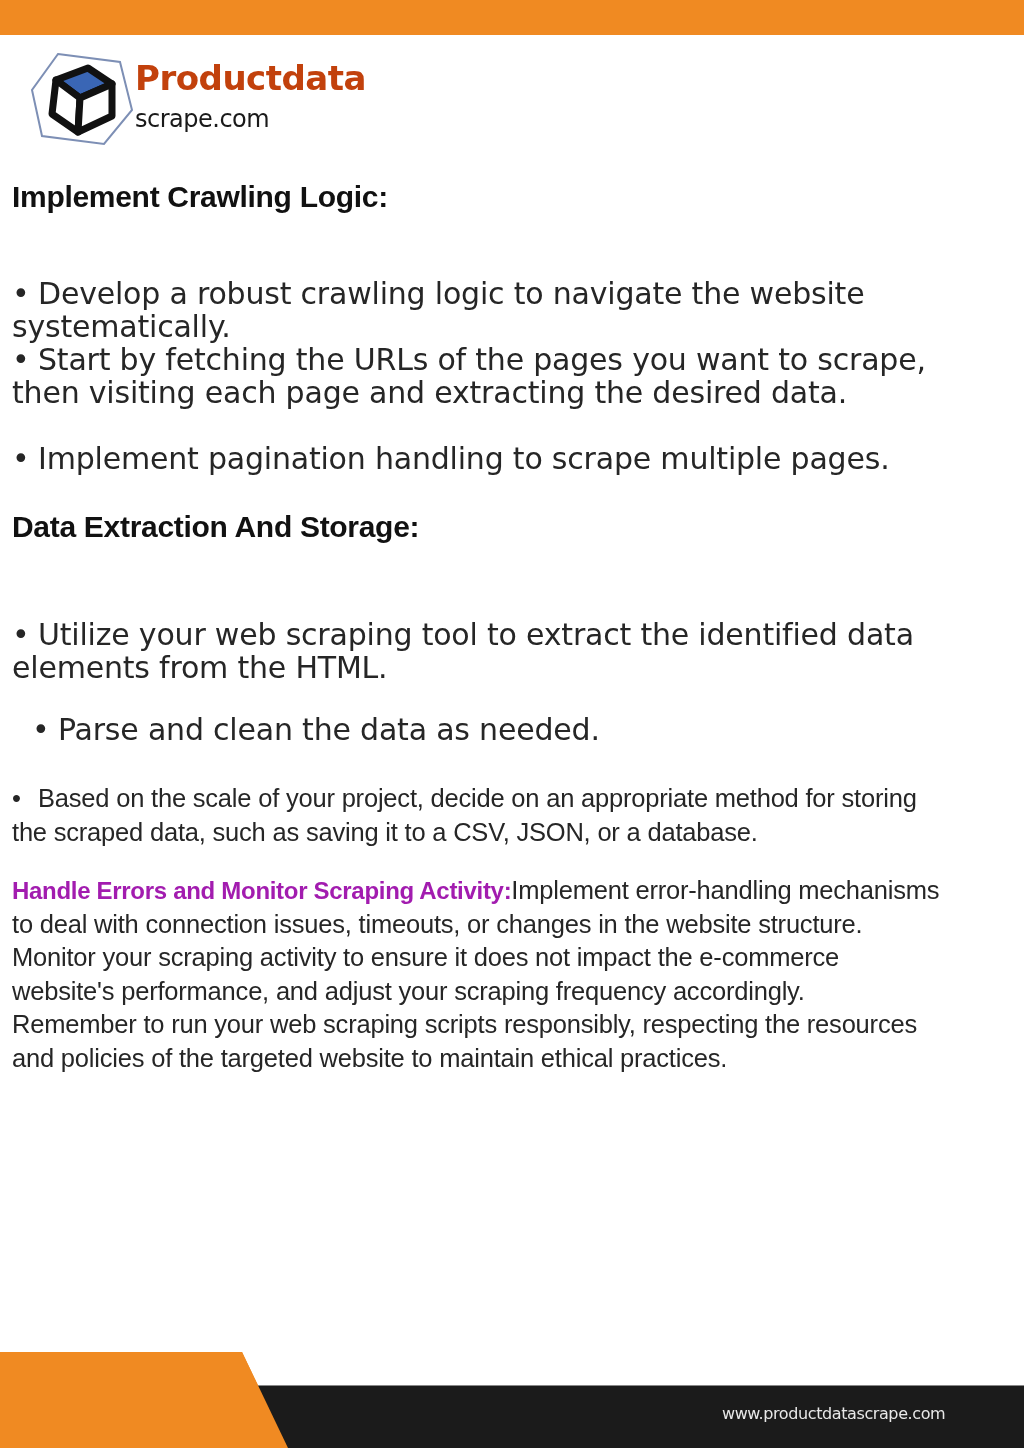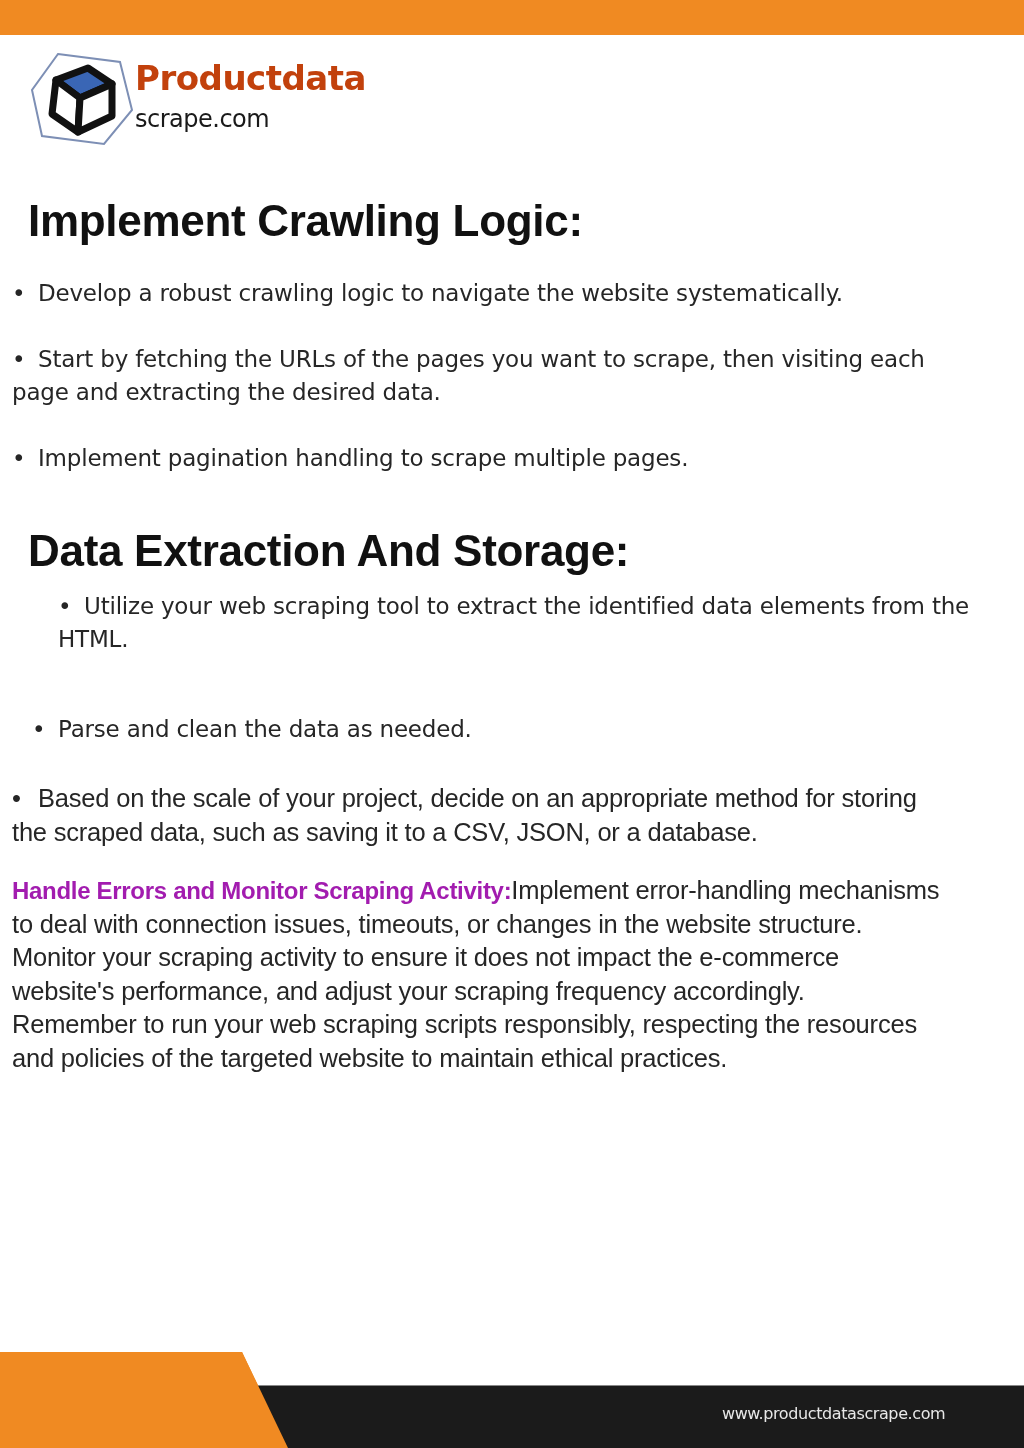--- a/index.html
+++ b/index.html
@@ -51,34 +51,34 @@
       line-height: 42px;
     }
     .content {
       position: absolute;
       left: 12px; top: 0;
       width: 940px;
     }
     h2 {
       position: absolute;
       left: 0;
-      margin: 16px;
+      margin: 0;
       font-family: "Liberation Sans", sans-serif;
       font-weight: bold;
-      font-size: 44px;
+      font-size: 30px;
       color: #111111;
       white-space: nowrap;
       letter-spacing: -0.3px;
     }
     .para {
       position: absolute;
       left: 0;
       margin: 0;
       font-family: "DejaVu Sans", sans-serif;
-      font-size: 23px;
+      font-size: 30px;
       line-height: 33px;
       color: #262626;
       width: 930px;
       letter-spacing: -0.2px;
     }
     .para.narrow {
       font-family: "Liberation Sans", sans-serif;
       font-size: 25.5px;
       line-height: 33.5px;
       letter-spacing: -0.2px;
@@ -140,21 +140,21 @@
   </p>
   <p class="para" style="top:343px;">
     <span class="bullet">•</span><span>Start by fetching the URLs of the pages you want to scrape, then visiting each page and extracting the desired data.</span>
   </p>
   <p class="para" style="top:442px;">
     <span class="bullet">•</span><span>Implement pagination handling to scrape multiple pages.</span>
   </p>
 
   <h2 style="top:510px;">Data Extraction And Storage:</h2>
 
-  <p class="para" style="top:590px;margin-left:46px;">
+  <p class="para" style="top:618px;">
     <span class="bullet">•</span><span>Utilize your web scraping tool to extract the identified data elements from the HTML.</span>
   </p>
   <p class="para" style="top:713px;margin-left:20px;">
     <span class="bullet">•</span><span>Parse and clean the data as needed.</span>
   </p>
   <p class="para narrow" style="top:782px;">
     <span class="bullet">•</span><span>Based on the scale of your project, decide on an appropriate method for storing the scraped data, such as saving it to a CSV, JSON, or a database.</span>
   </p>
 
   <p class="para narrow" style="top:874px;">

